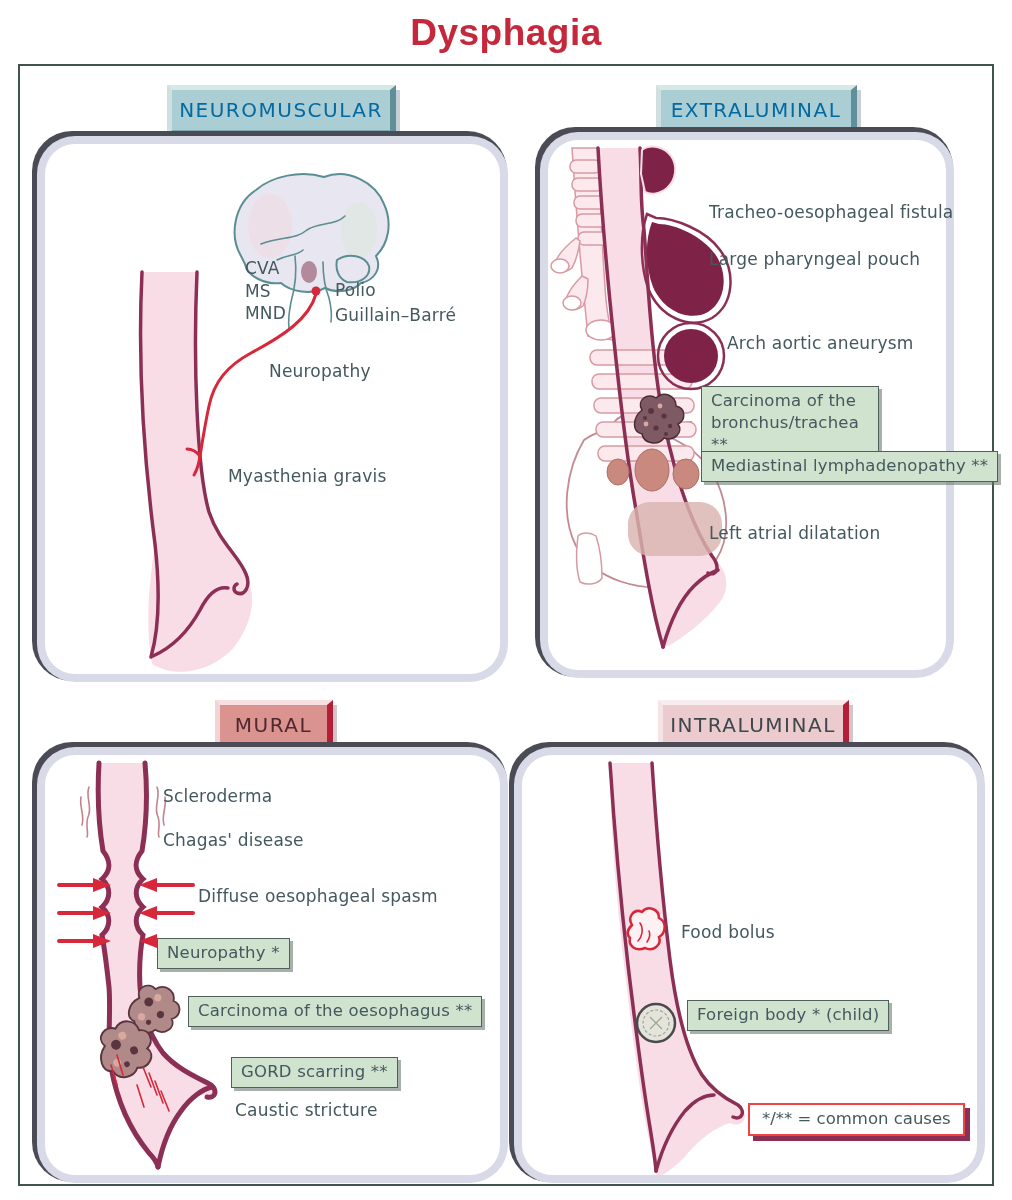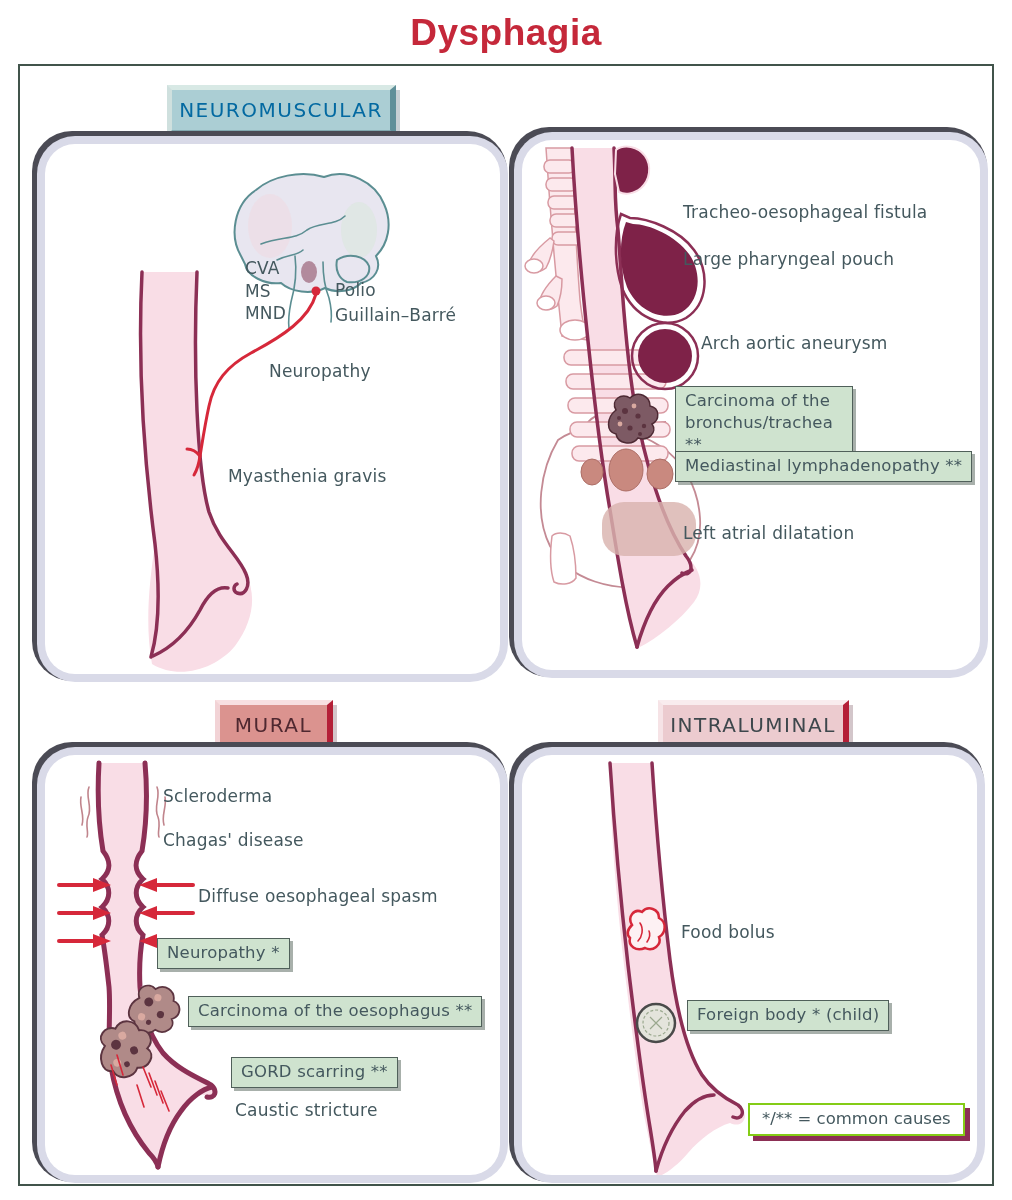--- a/index.html
+++ b/index.html
@@ -11,21 +11,21 @@
   .page{position:relative;width:1012px;height:1200px;background:#fff;
         font-family:"DejaVu Sans",sans-serif;overflow:hidden;}
   .title{position:absolute;top:12px;left:0;width:100%;text-align:center;
          font-family:"Liberation Sans",sans-serif;font-weight:bold;font-size:37px;
          color:var(--title-red);letter-spacing:.5px;}
   .frame{position:absolute;left:18px;top:64px;width:972px;height:1118px;
          border:2px solid #41544b;background:#fff;}
   .panel{position:absolute;background:#fff;border-radius:30px;
          box-shadow:0 0 0 8px #d9dae8, -3px -3px 0 10px #4b4b55;}
   #p-neuro{left:45px;top:144px;width:455px;height:530px;}
-  #p-extra{left:522px;top:140px;width:458px;height:530px;}
+  #p-extra{left:548px;top:140px;width:398px;height:530px;}
   #p-mural{left:45px;top:755px;width:455px;height:420px;}
   #p-intra{left:522px;top:755px;width:455px;height:420px;}
   .panel svg{position:absolute;left:0;top:0;}
 
   .tab{position:absolute;display:flex;align-items:center;justify-content:center;
        font-size:20px;letter-spacing:1.5px;}
   .tab-teal{background:var(--tab-teal);color:#0369a1;
        border-top:5px solid #d8e9e5;border-left:5px solid #cfe0de;
        border-right:6px solid #5f8f99;border-bottom:6px solid #82a9b0;
        box-shadow:4px 5px 0 #c6cfd4;}
@@ -42,21 +42,21 @@
   #tab-mural{left:215px;top:700px;width:107px;height:40px;}
   #tab-intra{left:658px;top:700px;width:180px;height:40px;}
 
   .lbl{position:absolute;font-size:17px;color:var(--label-text);
        white-space:nowrap;letter-spacing:.2px;}
   .lbl-col div{line-height:22.5px;}
   .gbox{position:absolute;background:var(--green-box-bg);border:1.5px solid #50605a;
         box-shadow:3px 3px 0 rgba(96,112,102,.55);padding:3px 9px 4px;
         font-size:16.5px;color:var(--label-text);letter-spacing:.2px;line-height:22px;}
   .nowrap{white-space:nowrap;}
-  .legendbox{position:absolute;background:#fff;border:2px solid #84cc16;
+  .legendbox{position:absolute;background:#fff;border:2px solid #ef4444;
         box-shadow:5px 5px 0 #8c2f55;padding:4px 12px 6px;font-size:16.5px;
         color:var(--label-text);white-space:nowrap;}
 
   
   .oes-fill{fill:var(--esophagus-fill);}
   .oes-wall{fill:none;stroke:var(--esophagus-wall);stroke-width:3.5;stroke-linecap:round;}
   .oes-wall-thick{fill:none;stroke:var(--esophagus-wall);stroke-width:5;stroke-linecap:round;}
   .dark-mass{fill:var(--dark-mass);}
   .ring-line{fill:none;stroke:var(--esophagus-wall);stroke-width:2.5;}
   .nerve{fill:none;stroke:var(--nerve-red);stroke-width:3;stroke-linecap:round;}
@@ -86,20 +86,23 @@
 <body>
 
 <div class="page">
 
   <div class="title">Dysphagia</div>
   <div class="frame"></div>
 
   <div class="tab tab-teal" id="tab-neuro">
     <span>NEUROMUSCULAR</span>
   </div>
+  <div class="tab tab-teal" id="tab-extra">
+    <span>EXTRALUMINAL</span>
+  </div>
   <div class="tab tab-mural" id="tab-mural">
     <span>MURAL</span>
   </div>
   <div class="tab tab-intra" id="tab-intra">
     <span>INTRALUMINAL</span>
   </div>
 
   <div class="panel" id="p-neuro">
     <svg width="455" height="530" viewBox="0 0 455 530">
       <g>

